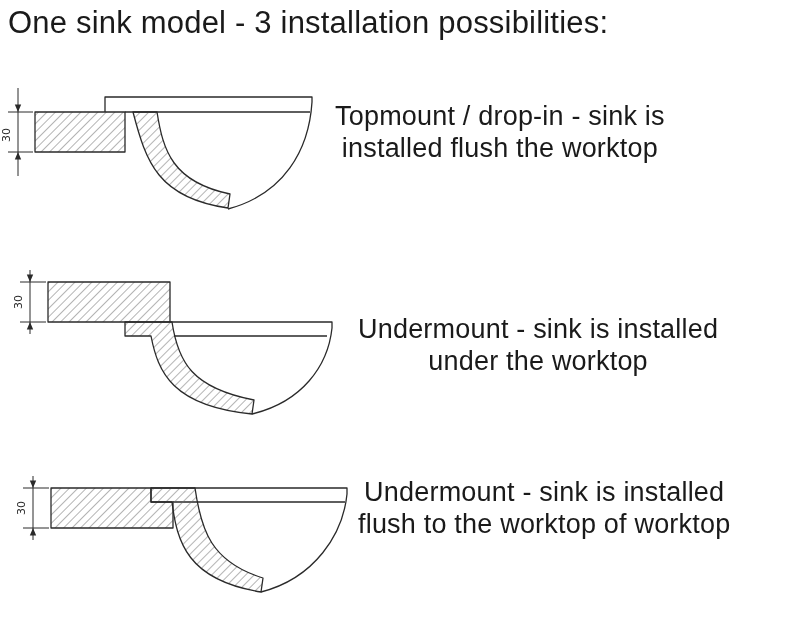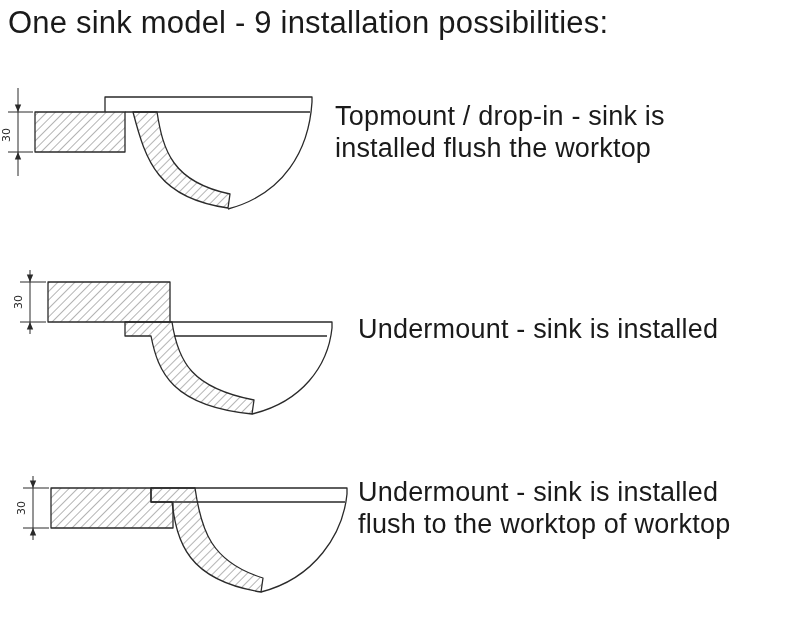--- a/index.html
+++ b/index.html
@@ -10,31 +10,31 @@
     width:800px;height:621px;position:relative;overflow:hidden;
     background:var(--background);
     font-family:"Liberation Sans", sans-serif;
     color:var(--text);
   }
   .page-title{
     position:absolute;left:8px;top:5px;width:788px;
     font-size:31px;font-weight:400;white-space:nowrap;letter-spacing:0.2px;
   }
   .figure{position:absolute;}
-  .caption{position:absolute;font-size:27px;line-height:32px;letter-spacing:0.2px;}
+  .caption{position:absolute;font-size:27px;line-height:32px;letter-spacing:0.2px;text-align:center;}
   .outline{fill:none;stroke:var(--line);stroke-width:1.3;stroke-linejoin:round;}
   .thin{fill:none;stroke:var(--line);stroke-width:1;}
   .shape{stroke:var(--line);stroke-width:1.3;stroke-linejoin:round;}
   .arrow{fill:var(--line);stroke:none;}
   .dimtext{font-family:"DejaVu Sans", sans-serif;font-size:11px;fill:var(--line);text-anchor:middle;}
 </style>
 </head>
 <body>
 
-<div class="page-title">One sink model - 9 installation possibilities:</div>
+<div class="page-title">One sink model - 3 installation possibilities:</div>
 
 <svg class="figure" style="left:0px;top:82px;" width="340" height="150" viewBox="0 0 340 150">
   <defs>
     <pattern id="hatchA" width="6" height="6" patternUnits="userSpaceOnUse" patternTransform="rotate(45)">
       <line x1="0" y1="0" x2="0" y2="6" style="stroke:var(--hatch);stroke-width:1"></line>
     </pattern>
   </defs>
   <g>
     <path class="thin" d="M8,30 H33 M8,70 H33"></path>
     <path class="thin" d="M18,6 V94"></path>
@@ -61,20 +61,21 @@
     <path class="thin" d="M18,2 V66"></path>
     <path class="arrow" d="M18,14 L14.8,6.5 L21.2,6.5 Z M18,54 L14.8,61.5 L21.2,61.5 Z"></path>
     <text class="dimtext" x="10" y="34" transform="rotate(-90 10 34)">30</text>
   </g>
   <path class="shape" fill="url(#hatchB)" d="M36,14 H158 V54 H36 Z"></path>
   <path class="outline" d="M158,54 H320 V60 C316,98 290,134 240,146 M162,68 H315"></path>
   <path class="shape" fill="url(#hatchB)" d="M113,54 H160 C166,94 180,120 242,132 L240,146 C160,138 146,104 139,68 L113,68 Z"></path>
 </svg>
 <div class="caption" style="left:342px;top:313px;margin-left:16px;">
   <div>Undermount - sink is installed</div>
+  <div>under the worktop</div>
 </div>
 
 <svg class="figure" style="left:15px;top:474px;" width="345" height="145" viewBox="0 0 345 145">
   <defs>
     <pattern id="hatchC" width="6" height="6" patternUnits="userSpaceOnUse" patternTransform="rotate(45)">
       <line x1="0" y1="0" x2="0" y2="6" style="stroke:var(--hatch);stroke-width:1"></line>
     </pattern>
   </defs>
   <g>
     <path class="thin" d="M8,14 H34 M8,54 H34"></path>

